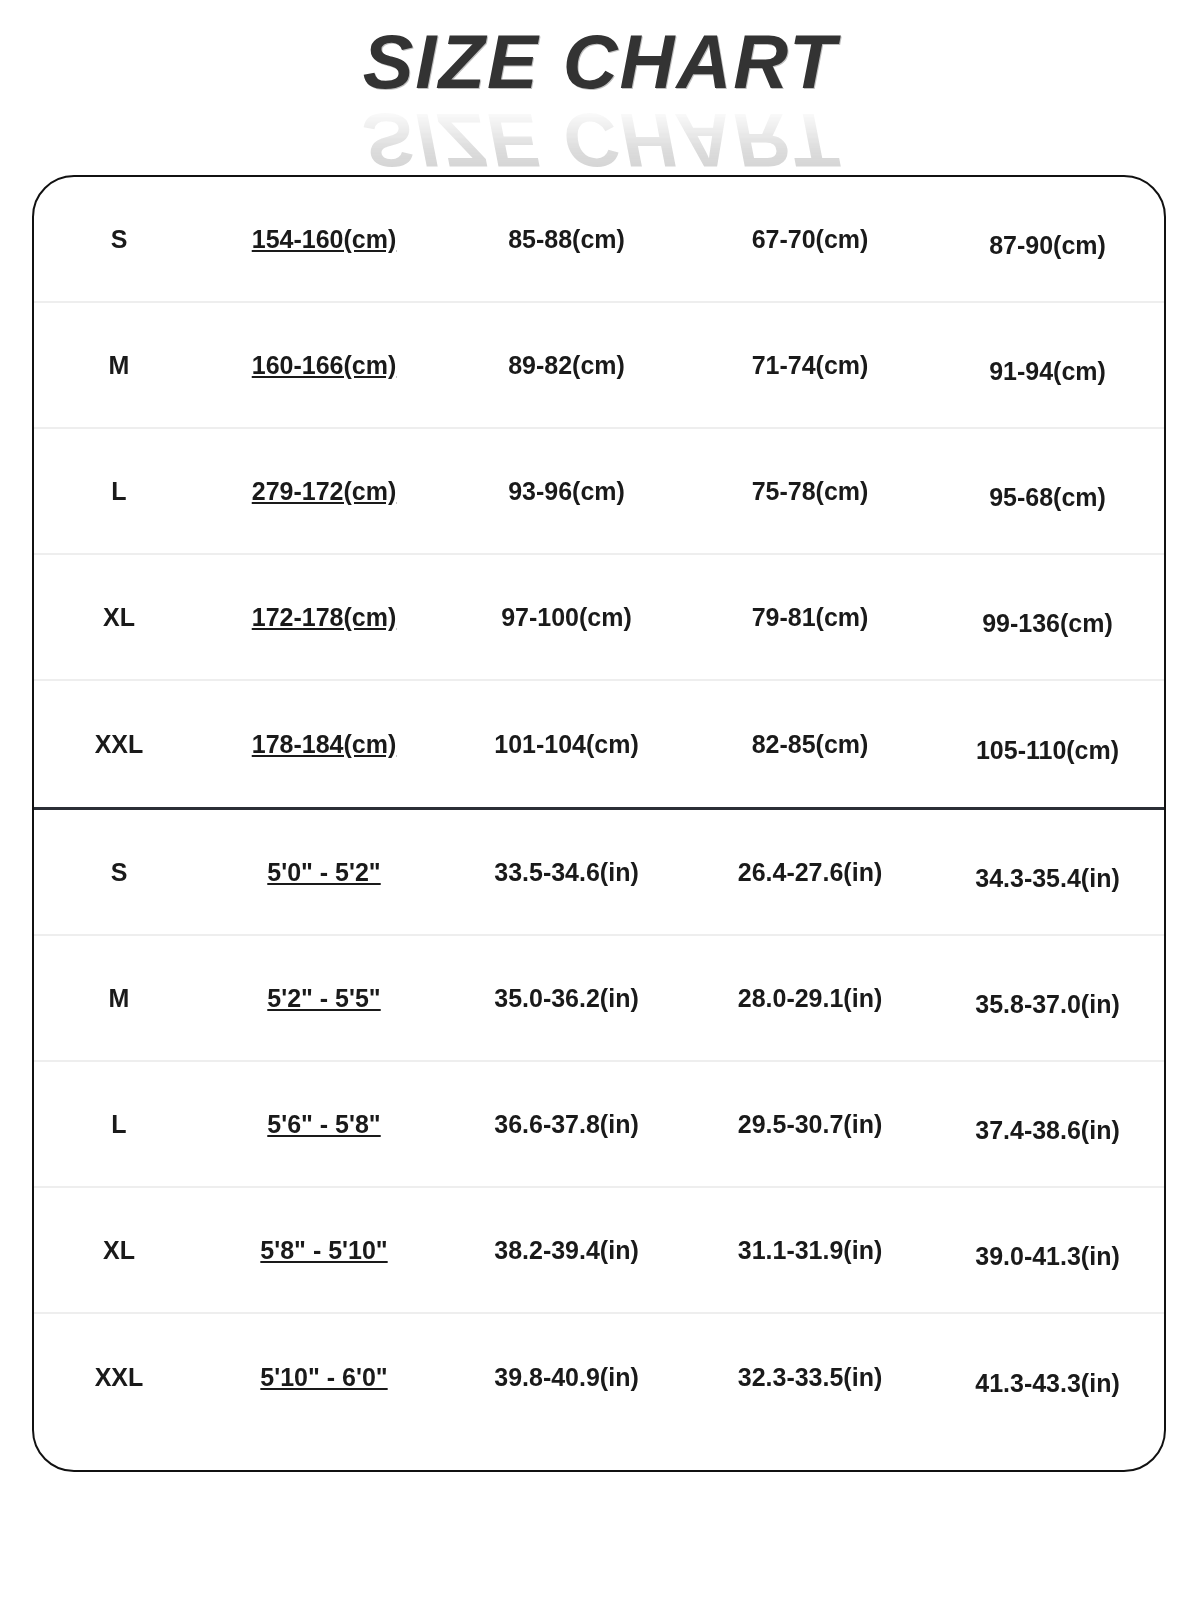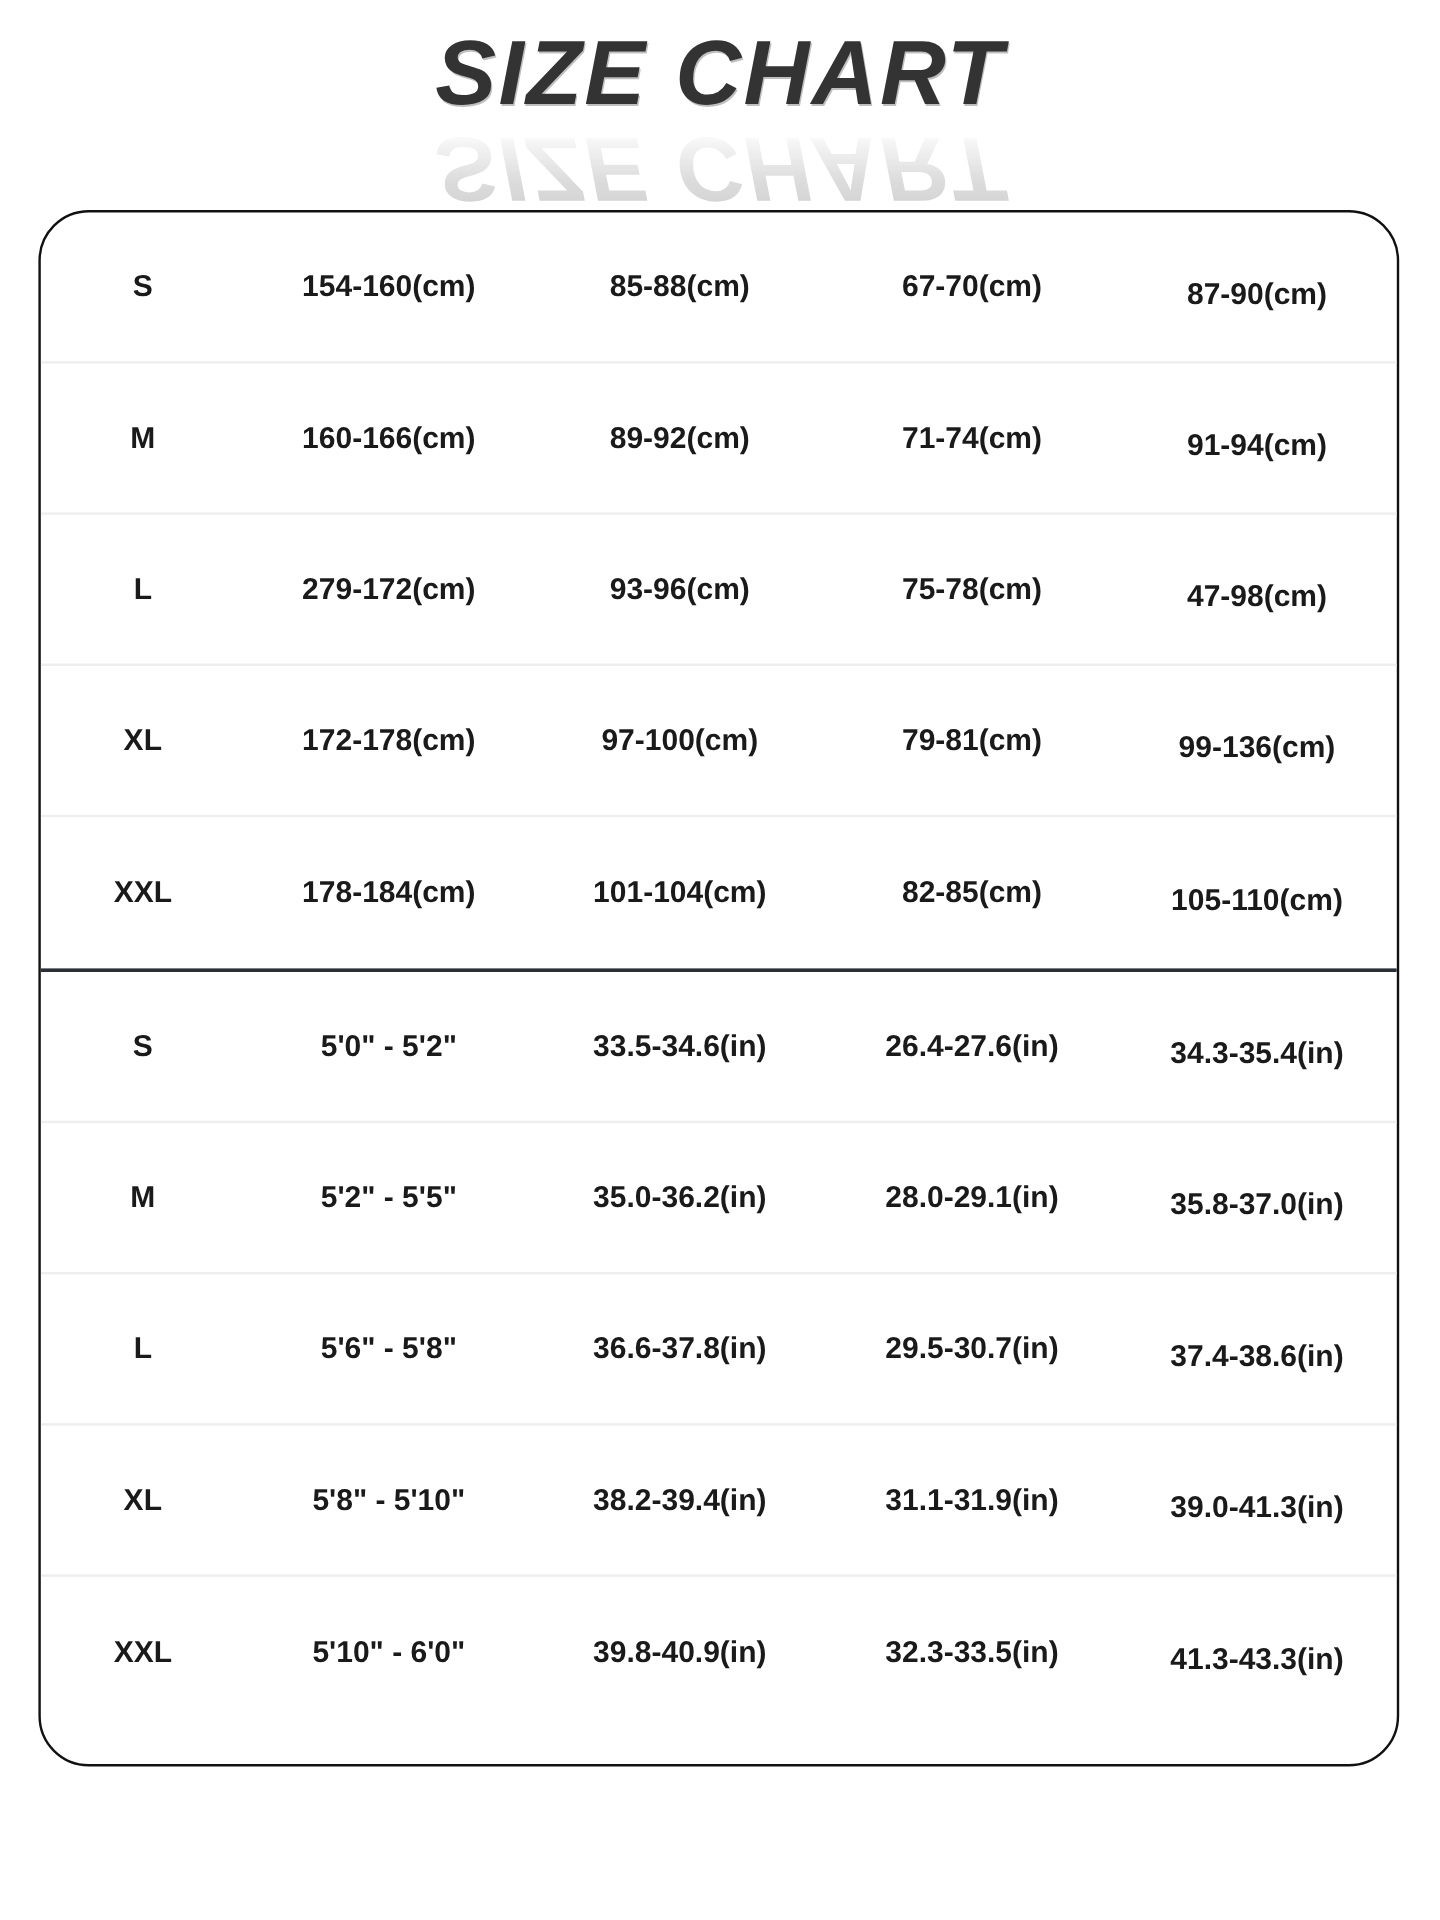--- a/index.html
+++ b/index.html
@@ -88,21 +88,21 @@
 
   .cell {
     font-size: 25px;
     font-weight: 700;
     color: #1a1a1a;
     text-align: center;
     line-height: 1.2;
     white-space: nowrap;
   }
   .cell.size-col   { width: 170px; }
-  .cell.col-1      { width: 240px; }
+  .cell.col-1      { width: 240px; text-decoration: underline; }
   .cell.col-2      { width: 245px; }
   .cell.col-3      { width: 242px; }
   .cell.col-4      { width: 233px; margin-top: 11px; }
 </style>
 </head>
 <body>
 
 <div class="title-block">
   <span class="title-text">SIZE CHART</span>
   <span class="title-reflection" aria-hidden="true">SIZE CHART</span>
@@ -114,30 +114,30 @@
     <div class="row">
       <div class="cell size-col">S</div>
       <div class="cell col-1">154-160(cm)</div>
       <div class="cell col-2">85-88(cm)</div>
       <div class="cell col-3">67-70(cm)</div>
       <div class="cell col-4">87-90(cm)</div>
     </div>
     <div class="row">
       <div class="cell size-col">M</div>
       <div class="cell col-1">160-166(cm)</div>
-      <div class="cell col-2">89-92(cm)</div>
+      <div class="cell col-2">89-82(cm)</div>
       <div class="cell col-3">71-74(cm)</div>
       <div class="cell col-4">91-94(cm)</div>
     </div>
     <div class="row">
       <div class="cell size-col">L</div>
       <div class="cell col-1">279-172(cm)</div>
       <div class="cell col-2">93-96(cm)</div>
       <div class="cell col-3">75-78(cm)</div>
-      <div class="cell col-4">47-98(cm)</div>
+      <div class="cell col-4">95-68(cm)</div>
     </div>
     <div class="row">
       <div class="cell size-col">XL</div>
       <div class="cell col-1">172-178(cm)</div>
       <div class="cell col-2">97-100(cm)</div>
       <div class="cell col-3">79-81(cm)</div>
       <div class="cell col-4">99-136(cm)</div>
     </div>
     <div class="row last-in-section">
       <div class="cell size-col">XXL</div>

